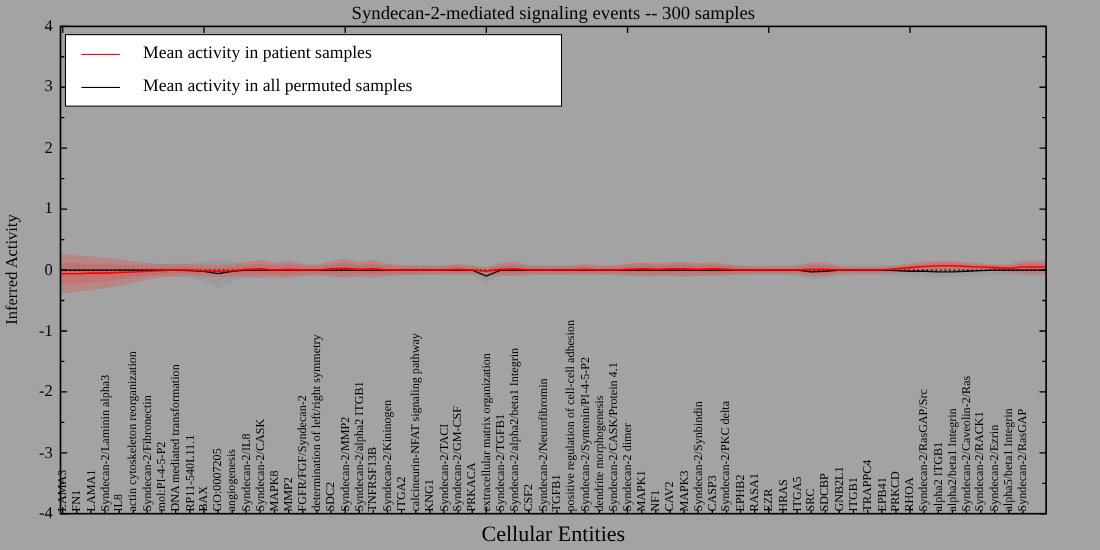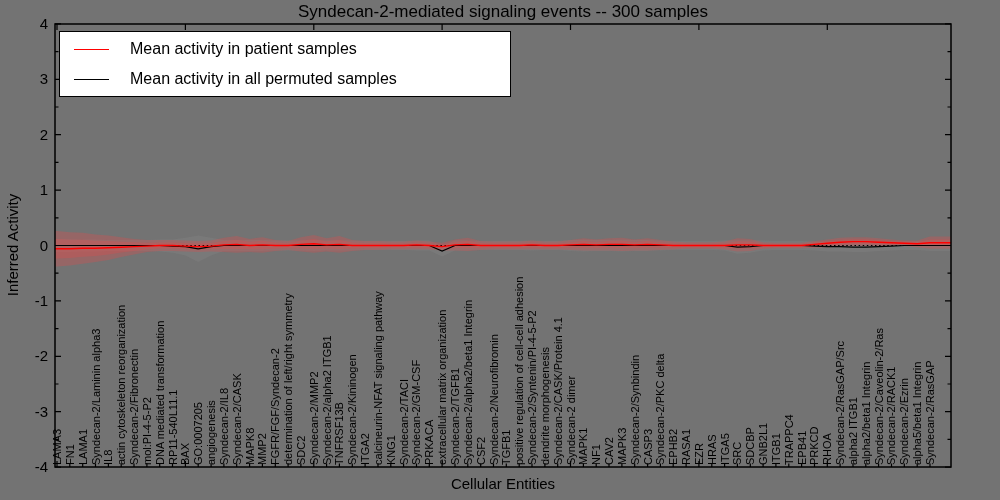--- a/index.html
+++ b/index.html
@@ -1,22 +1,22 @@
 <!DOCTYPE html>
 <html><head>
 <meta charset="utf-8">
 <style>
   html,body{margin:0;padding:0;background:#ffffff;}
-  .fig{position:relative;width:1000px;height:500px;background:#737373;
-       font-family:Liberation Sans, sans-serif;color:#000;overflow:hidden;}
+  .fig{position:relative;width:1000px;height:500px;background:#a3a3a3;
+       font-family:Liberation Serif, serif;color:#000;overflow:hidden;}
   .title{position:absolute;left:55px;top:2px;width:896px;text-align:center;
          font-size:17px;white-space:nowrap;}
   .ylab{position:absolute;left:12px;top:245px;transform:translate(-50%,-50%) rotate(-90deg);
         font-size:15px;white-space:nowrap;}
-  .xlab{position:absolute;left:55px;top:475px;width:896px;text-align:center;font-size:15px;}
+  .xlab{position:absolute;left:55px;top:475px;width:896px;text-align:center;font-size:20px;}
   #plot{position:absolute;left:0;top:0;}
   .ytick{position:absolute;width:34px;text-align:right;font-size:15px;line-height:18px;}
   .xtlab{position:absolute;font-size:11px;line-height:12px;white-space:nowrap;
          transform:rotate(-90deg);transform-origin:0 0;}
   .legend{position:absolute;left:59px;top:31px;width:452px;background:#ffffff;
           border:1.8px solid #000;box-sizing:border-box;padding:2px 0;}
   .lrow{display:flex;align-items:center;height:30px;}
   .lsample{display:inline-block;width:35px;height:0;border-top:1.8px solid #000;
            margin-left:14px;margin-right:21px;flex:none;}
   .lrow span.ltext{font-size:16px;white-space:nowrap;}

